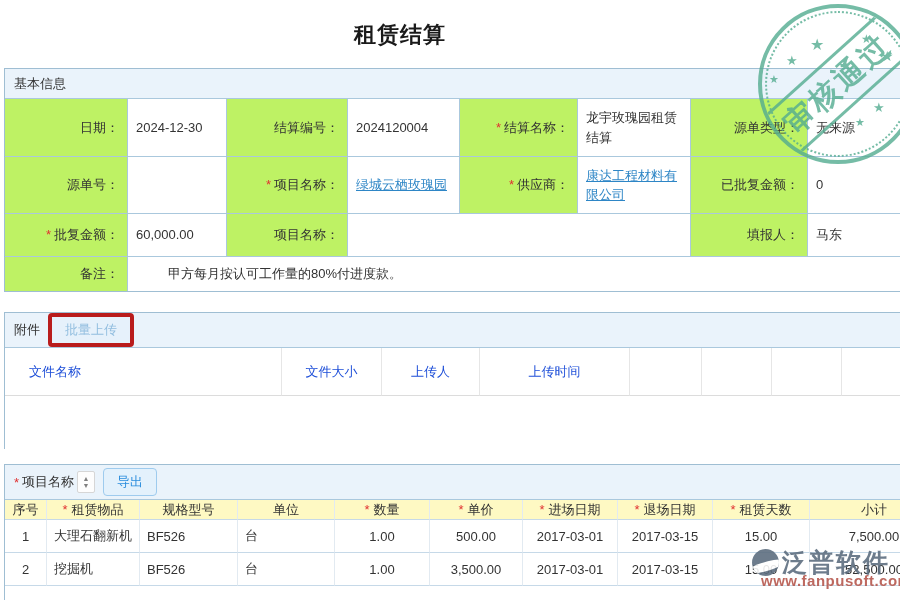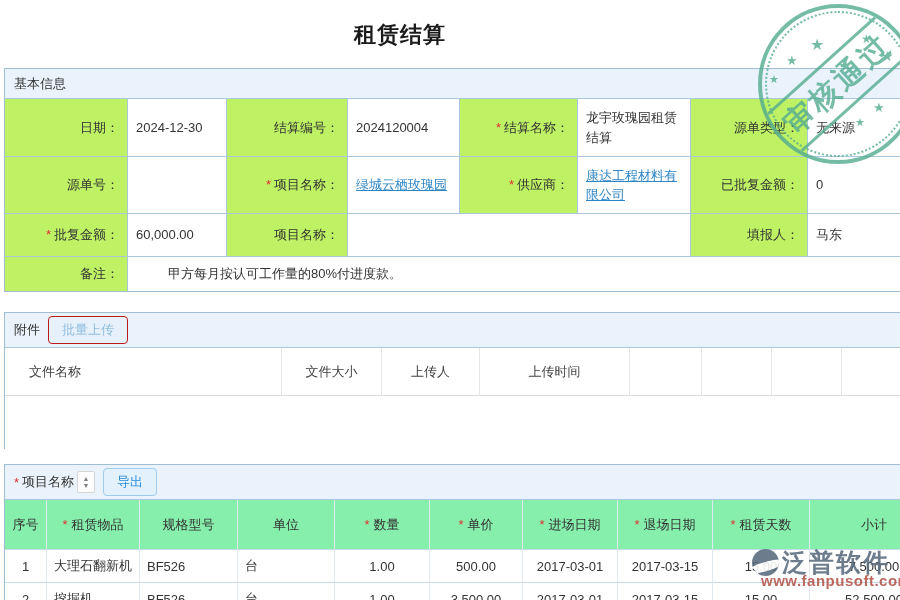--- a/index.html
+++ b/index.html
@@ -28,36 +28,36 @@
     padding:3px 8px;box-sizing:border-box;line-height:1.5;}
   .cell.lbl{background:#bef264;justify-content:flex-end;text-align:right;}
   .cell.val{background:#fff;justify-content:flex-start;text-align:left;}
   .cell.rlast{border-bottom:none;padding-left:40px;}
   .req{color:#e03131;margin-right:3px;}
   .lnk{color:#2e86c6;text-decoration:underline;cursor:pointer;}
 
   
   .attach-grid{display:grid;grid-template-columns:277px 100px 98px 150px 72px 70px 70px 63px minmax(30px,1fr);height:48px;}
   .ahcell{border-right:1px solid #e6e6e6;border-bottom:1px solid #dcdcdc;display:flex;align-items:center;
-    justify-content:center;color:#404040;box-sizing:border-box;}
+    justify-content:center;color:#1d4ed8;box-sizing:border-box;}
   .ahcell.first{justify-content:flex-start;padding-left:24px;}
   .attach-empty{height:53px;background:#fff;}
 
   
   .btn{font-size:13px;border-radius:4px;padding:5px 13px;cursor:pointer;font-family:inherit;line-height:1.2;}
-  .btn-upload{background:#e6f1fb;border:1px solid #b91c1c;color:#92bedf;}
+  .btn-upload{background:#e6f1fb;border:4px solid #b91c1c;color:#92bedf;}
   .btn-export{background:#e3f1fc;border:1px solid #9ecbee;color:#2b8ddd;}
   .sort-ctl{width:16px;height:20px;border:1px solid #d6d6d6;background:#fdfdfd;display:inline-flex;
     flex-direction:column;align-items:center;justify-content:center;font-size:7px;line-height:7px;
     color:#808080;cursor:pointer;margin-left:-5px;border-radius:2px;}
 
   
   .detail-grid{display:grid;grid-template-columns:42px 93px 98px 97px 95px 93px 95px 95px 97px minmax(95px,1fr);}
-  .dhcell{height:50px;border-right:1px solid #e2eaf1;border-bottom:1px solid #c6d9e8;display:flex;
-    align-items:center;justify-content:center;gap:1px;box-sizing:border-box;background:#86efac;}
+  .dhcell{height:20px;border-right:1px solid #e2eaf1;border-bottom:1px solid #c6d9e8;display:flex;
+    align-items:center;justify-content:center;gap:1px;box-sizing:border-box;background:#fef9c3;}
   .dcell{height:33px;border-right:1px solid #e2eaf1;border-bottom:1px solid #c6d9e8;display:flex;
     align-items:center;padding:0 7px;box-sizing:border-box;background:#fff;}
   .dcell.c{justify-content:center;padding:0 2px;}
   .dcell.l{justify-content:flex-start;}
 
   
   .stamp{position:absolute;left:758px;top:4px;width:160px;height:160px;opacity:.8;z-index:5;pointer-events:none;}
   .stamp-ring{position:absolute;inset:0;border:4px solid #53ac90;border-radius:50%;box-sizing:border-box;}
   .stamp-ring2{position:absolute;inset:7px;border:2px dotted #53ac90;border-radius:50%;box-sizing:border-box;}
   .stamp-clip{position:absolute;inset:4px;border-radius:50%;overflow:hidden;display:flex;

